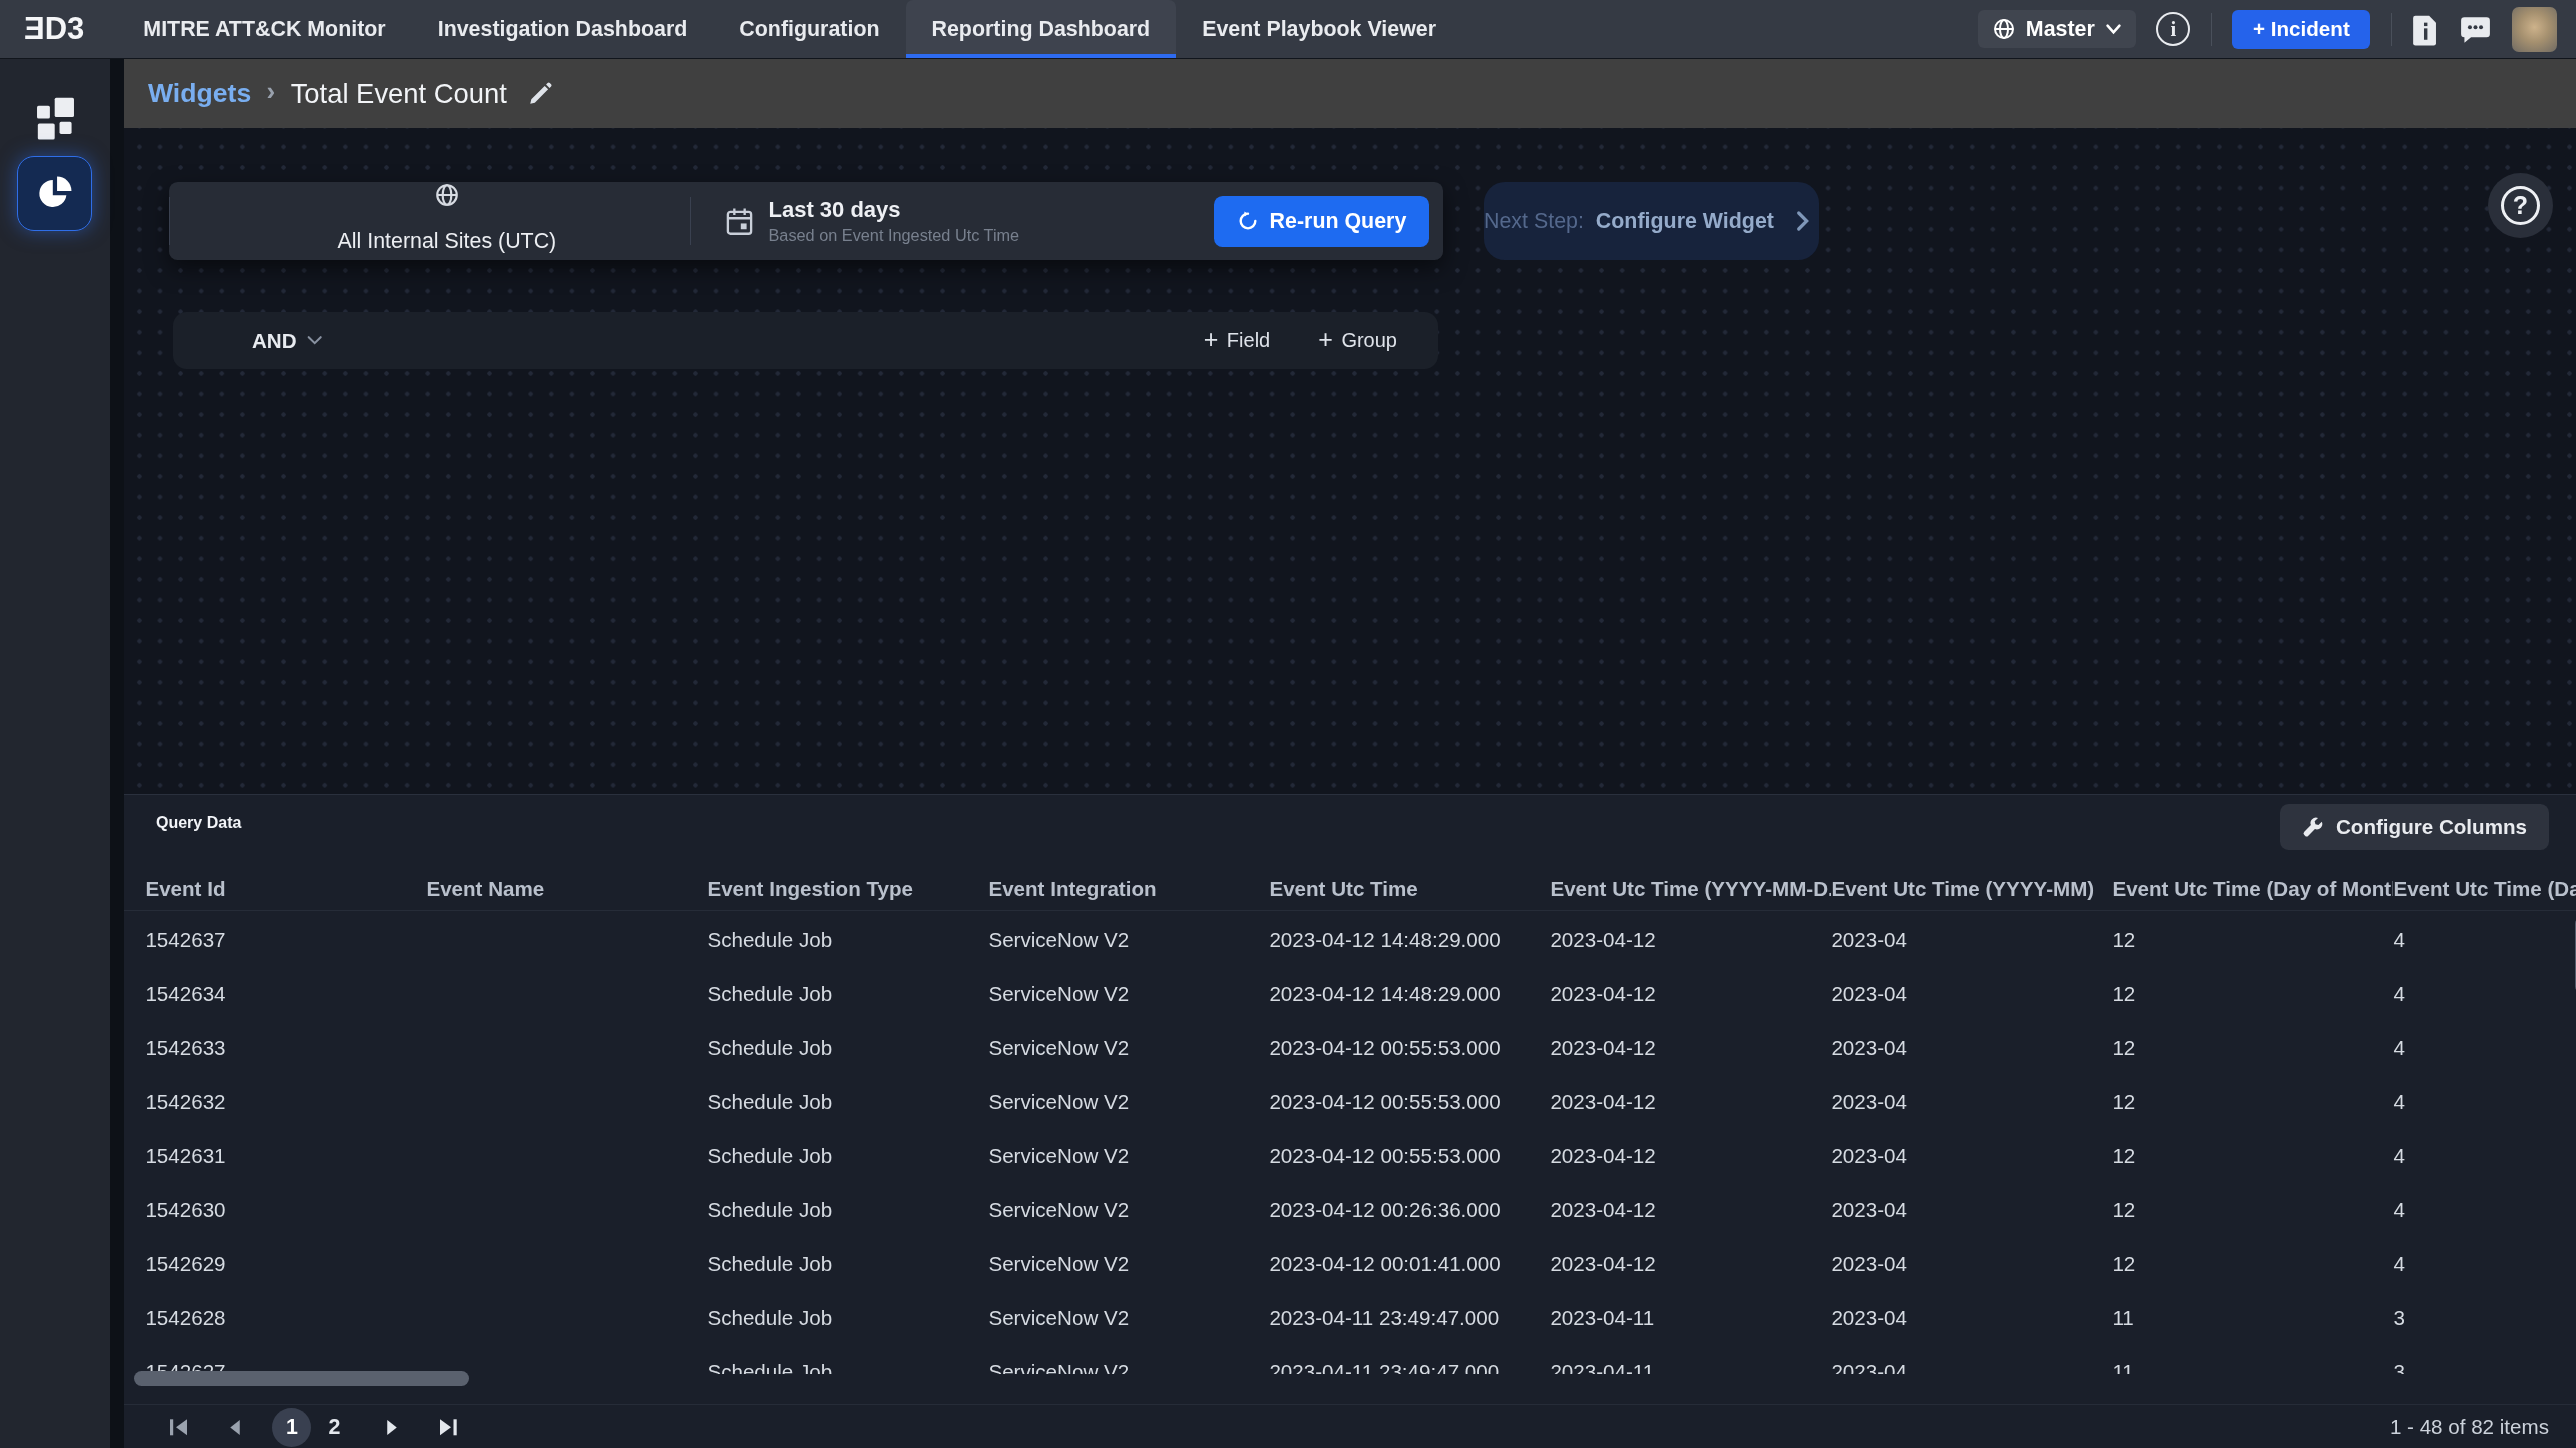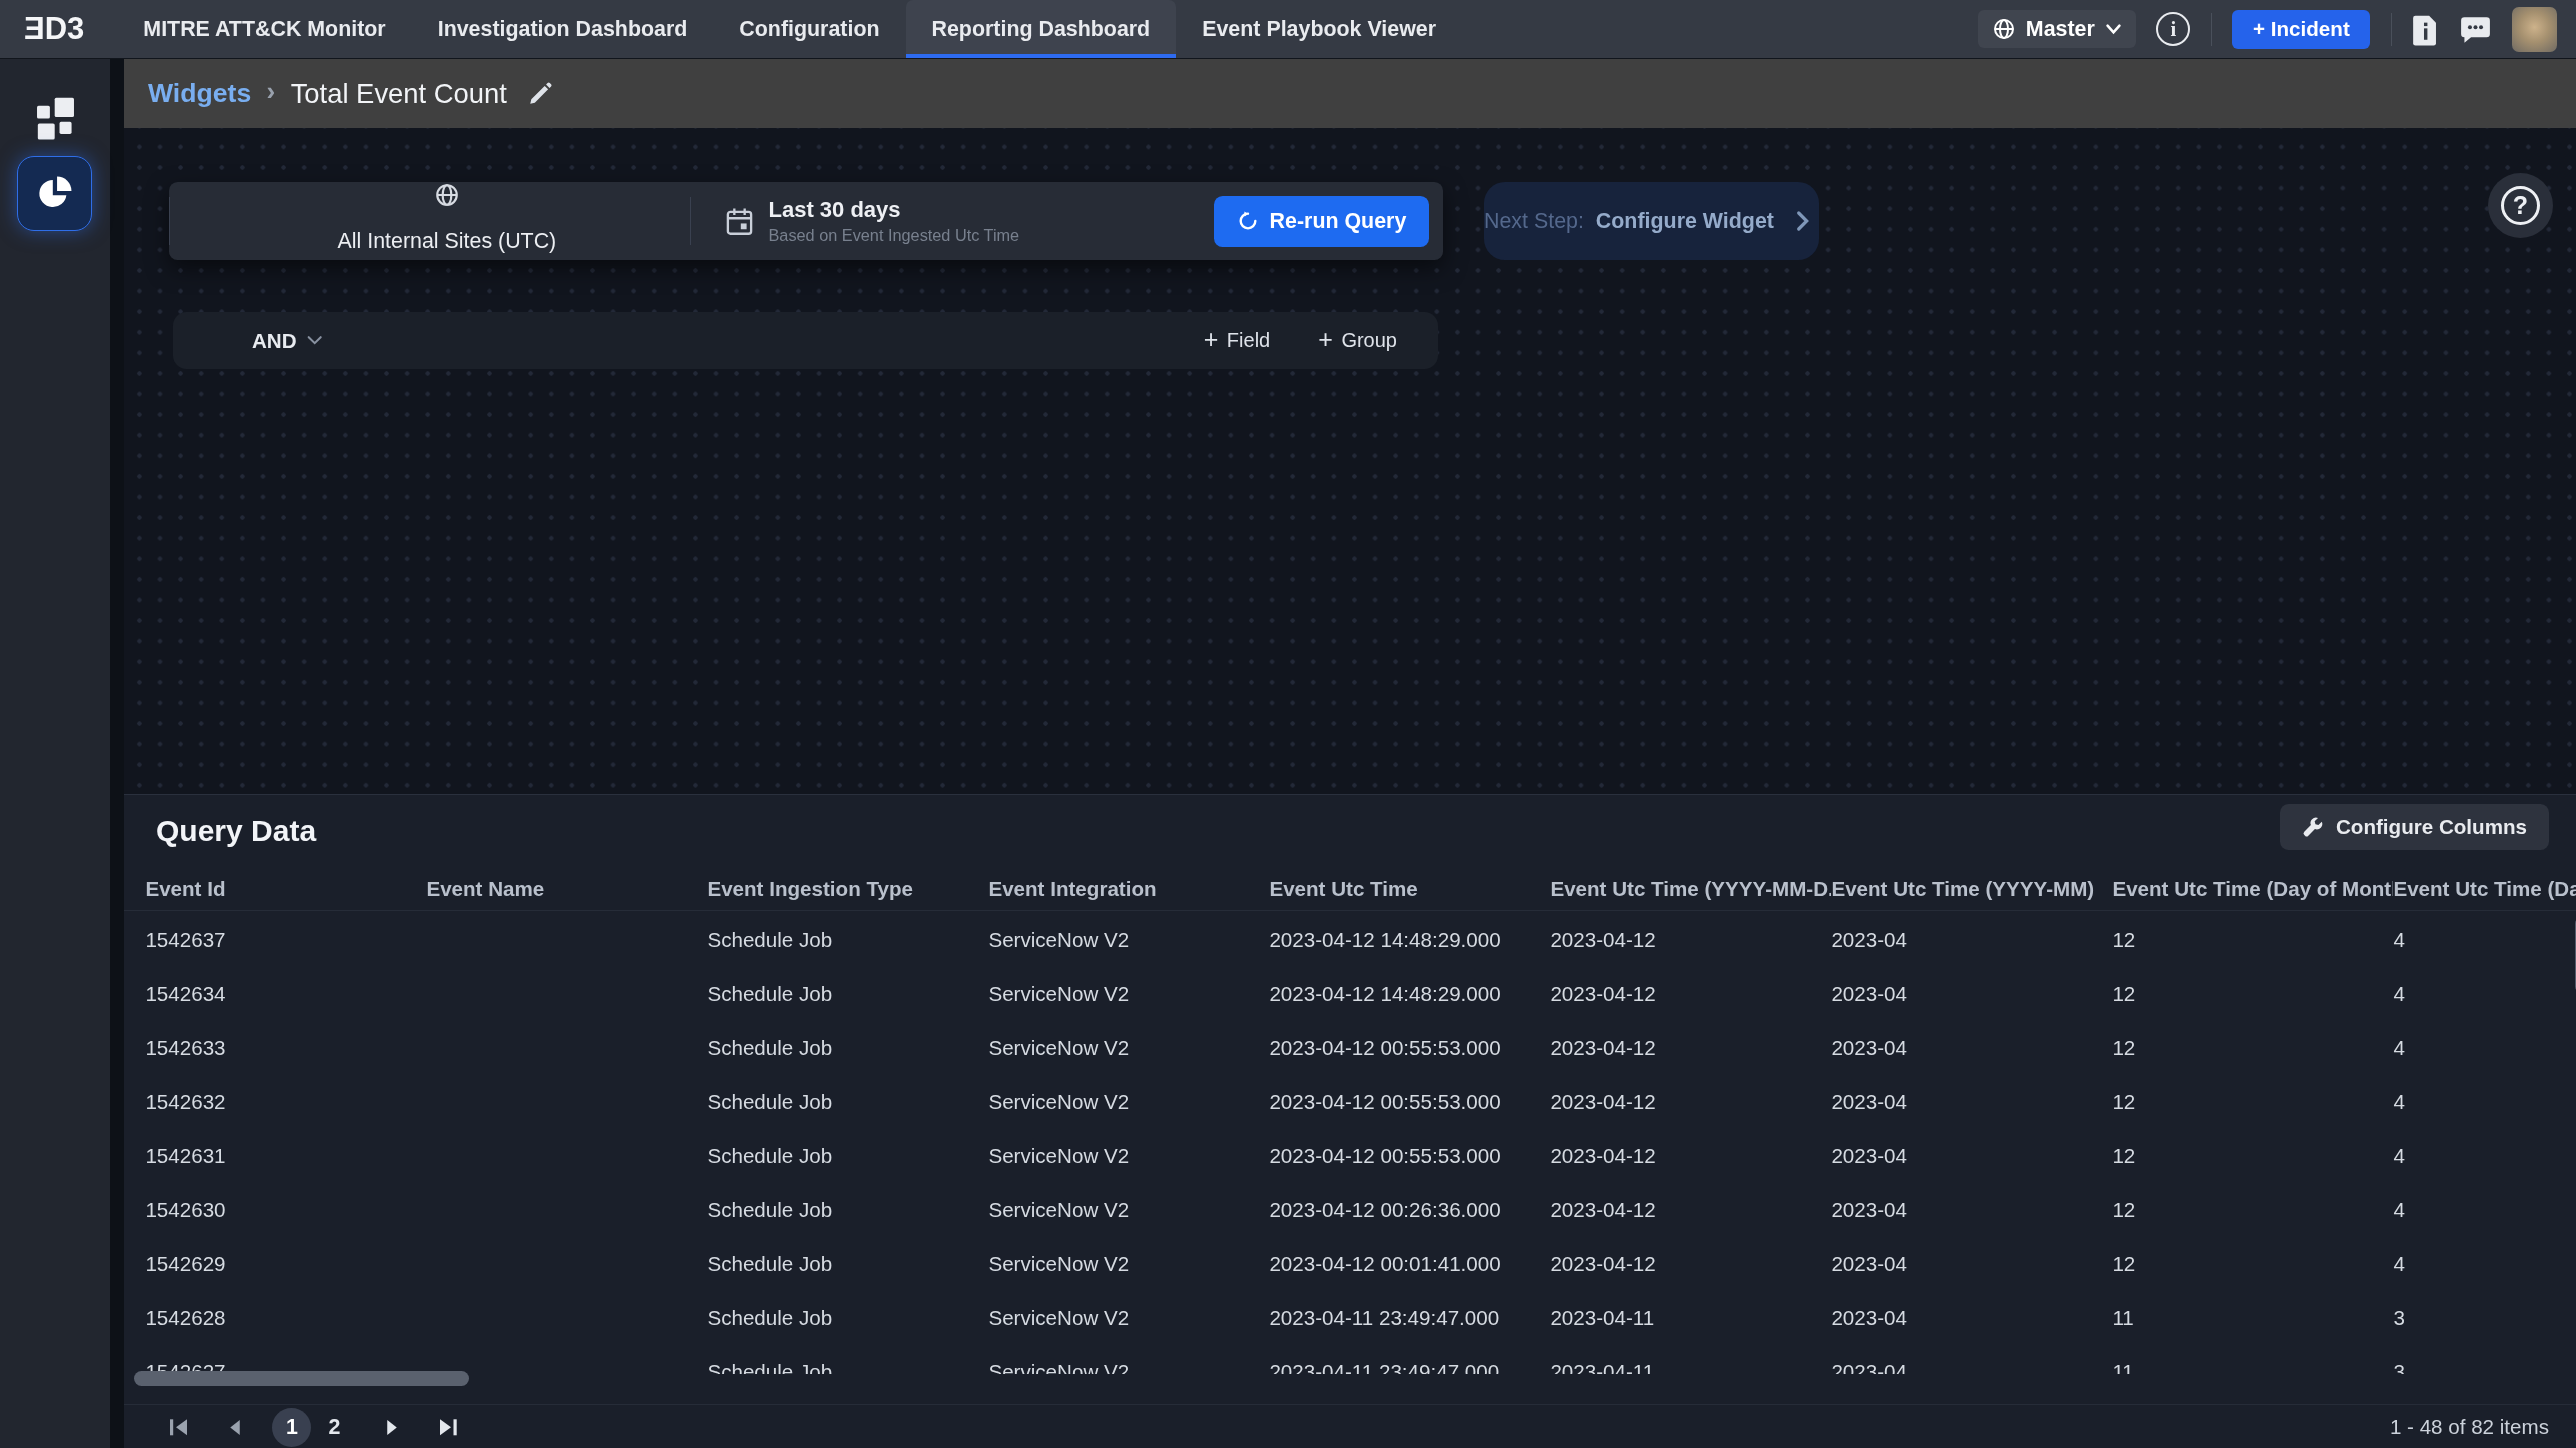--- a/index.html
+++ b/index.html
@@ -79,21 +79,21 @@
     border-radius:13.7px; display:flex; align-items:center; }
   .and-label { margin-left:79px; display:flex; align-items:center; gap:10.3px; cursor:pointer; }
   .and-label b { color:#e8ebf0; font-size:20.6px; font-weight:800; }
   .add-btn { display:flex; align-items:center; gap:8.6px; color:#dfe3ea; font-size:20px; cursor:pointer;
     background:none; border:none; font-family:"Liberation Sans", sans-serif; }
   .add-btn .plus { font-size:25px; font-weight:400; line-height:1; margin-top:-2.6px; }
   .and-right { margin-left:auto; display:flex; gap:48px; padding-right:41px; }
 
   
   .qdata { position:relative; width:2466px; height:655px; background:#1a1f2a; border-top:0.9px solid #2a303d; }
-  .qdata-title { position:absolute; left:32px; top:19px; color:#f2f4f8; font-size:30px; font-weight:700; }
+  .qdata-title { position:absolute; left:32px; top:19px; color:#f2f4f8; font-size:16px; font-weight:700; }
   .cfg-cols { position:absolute; right:41px; top:9.4px; height:46px; display:flex; align-items:center; gap:12px;
     background:#2e333e; border:none; border-radius:8.6px; padding:0 22px; cursor:pointer;
     color:#e9ebef; font-size:20.6px; font-weight:600; font-family:"Liberation Sans", sans-serif;margin-left:24px; }
 
   .thead { position:absolute; left:0; top:73px; width:2466px; height:43px; border-bottom:0.9px solid #262c38;
     display:grid; grid-template-columns:repeat(9,281px); padding-left:21.4px; align-items:center; overflow:hidden; }
   .th { color:#b9c0cc; font-size:20.6px; font-weight:700; white-space:nowrap; overflow:hidden; cursor:pointer; }
 
   .tbody { position:absolute; left:0; top:118px; width:2466px; height:461px; overflow:hidden; }
   .tr { display:grid; grid-template-columns:repeat(9,281px); padding-left:21.4px; height:54px;

